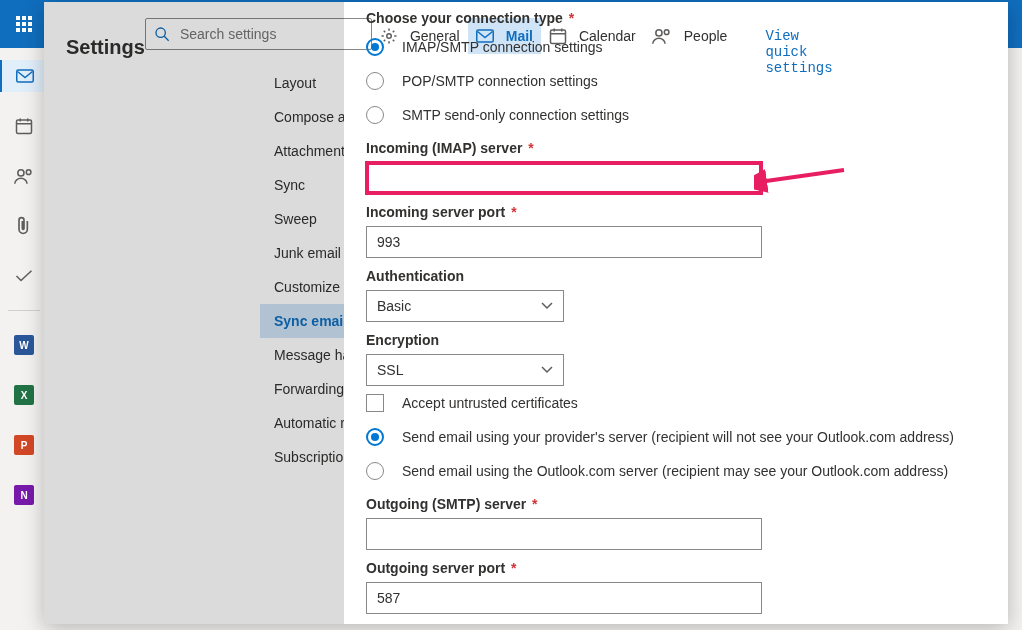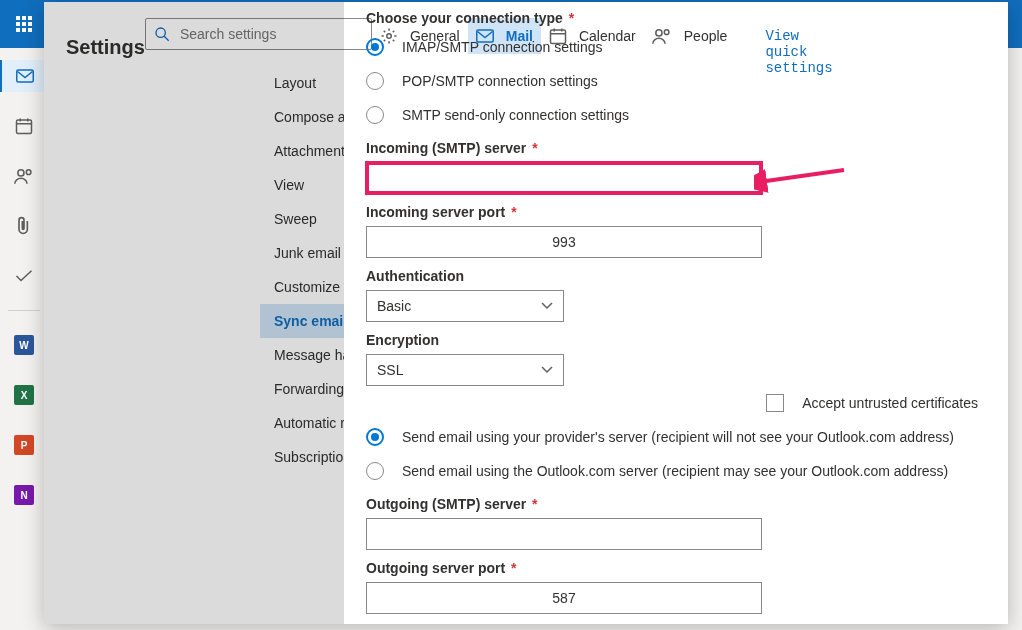--- a/index.html
+++ b/index.html
@@ -161,21 +161,21 @@
   }
   .radio.checked::after {
     content: ""; position: absolute; left: 3px; top: 3px;
     width: 8px; height: 8px; border-radius: 50%; background: #0078d4;
   }
   .label { font-size: 14px; }
   .field-label { font-weight: 600; font-size: 14px; margin: 4px 0 6px; }
   .input, .select {
     border: 1px solid #8a8886; height: 32px;
     padding: 0 10px; font-size: 14px; color: #323130;
-    background: #fff; outline: none; text-align: center;
+    background: #fff; outline: none;
   }
   .input.full { width: 396px; }
   .highlighted {
     border: 3px solid #e81e63 !important;
     outline: 1px solid #e81e63;
   }
   .select {
     width: 198px; display: flex; align-items: center; justify-content: space-between;
     cursor: pointer;
   }
@@ -327,21 +327,21 @@
       </svg>
       <span>People</span>
     </div>
     <div class="link-quick">View quick settings</div>
   </div>
 
   <div class="col2">
     <div class="sub-item">Layout</div>
     <div class="sub-item">Compose and reply</div>
     <div class="sub-item">Attachments</div>
-    <div class="sub-item">View</div>
+    <div class="sub-item">Sync</div>
     <div class="sub-item">Sweep</div>
     <div class="sub-item">Junk email</div>
     <div class="sub-item">Customize actions</div>
     <div class="sub-item active">Sync email</div>
     <div class="sub-item">Message handling</div>
     <div class="sub-item">Forwarding</div>
     <div class="sub-item">Automatic replies</div>
     <div class="sub-item">Subscriptions</div>
   </div>
 
@@ -357,21 +357,21 @@
     <div class="radio-row">
       <div class="radio"></div>
       <span class="label">POP/SMTP connection settings</span>
     </div>
     <div class="radio-row">
       <div class="radio"></div>
       <span class="label">SMTP send-only connection settings</span>
     </div>
 
     <div class="field-label">
-      <span>Incoming (SMTP) server</span><span class="req"> *</span>
+      <span>Incoming (IMAP) server</span><span class="req"> *</span>
     </div>
     <input class="input full highlighted" style="width: 396px;" value="">
     <div class="gap-s"></div>
 
     <div class="field-label">
       <span>Incoming server port</span><span class="req"> *</span>
     </div>
     <input class="input full" style="width: 396px;" value="993">
     <div class="gap-s"></div>
 
@@ -385,21 +385,21 @@
     <div class="gap-s"></div>
 
     <div class="field-label">Encryption</div>
     <div class="select">
       <span>SSL</span>
       <svg class="chev" width="12" height="8" viewBox="0 0 12 8">
           <polyline points="1,1 6,6 11,1" fill="none" stroke="#605e5c" stroke-width="1.5"></polyline>
         </svg>
     </div>
 
-    <div class="check-row" style="margin-top:8px;justify-content:flex-end;">
+    <div class="check-row" style="margin-top:8px;">
       <div class="checkbox"></div>
       <span class="label">Accept untrusted certificates</span>
     </div>
 
     <div class="radio-row">
       <div class="radio checked"></div>
       <span class="label">Send email using your provider's server (recipient will not see your Outlook.com address)</span>
     </div>
     <div class="radio-row">
       <div class="radio"></div>

